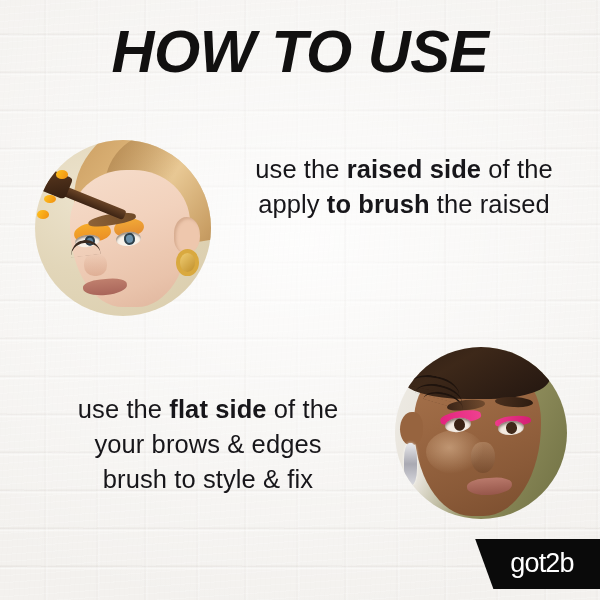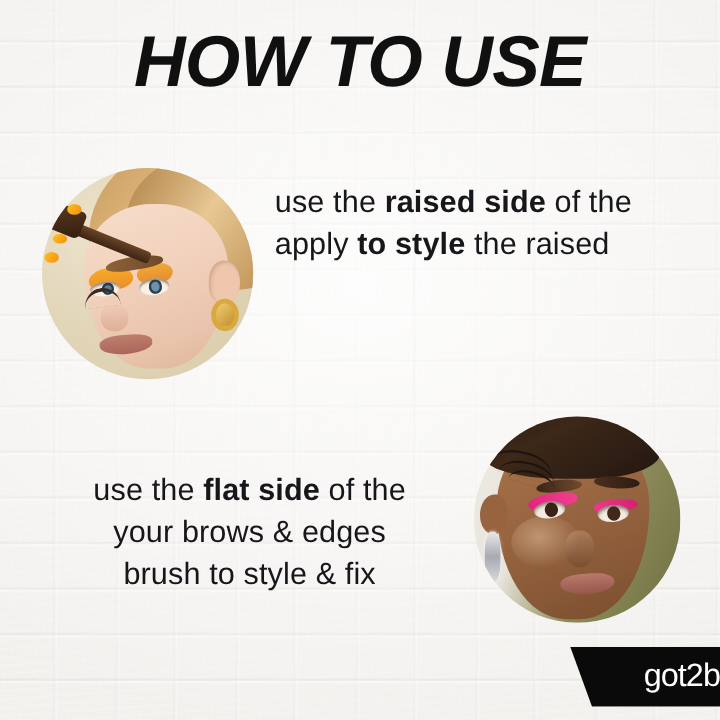--- a/index.html
+++ b/index.html
@@ -303,31 +303,31 @@
     position:absolute;
     color:#17161a;
     font-size:25.5px;
     line-height:35px;
     font-weight:400;
     letter-spacing:0.1px;
     font-family:"Liberation Sans", sans-serif;
   }
   .copy b { font-weight:700; }
 
-  #copy-one  { left:229px; top:152px; width:350px; text-align:left; }
+  #copy-one  { left:229px; top:152px; width:350px; text-align:center; }
   #copy-two  { left:35px;  top:392px; width:346px; text-align:center; }
 
   
   #logo {
     position:absolute;
     left:470px; top:539px;
     width:130px; height:50px;
     background:#0a0a0a;
     clip-path:polygon(4% 0%, 100% 0%, 100% 100%, 18% 100%);
-    display:flex; align-items:center; justify-content:flex-end;
+    display:flex; align-items:center; justify-content:center;
   }
   #logo .mark{
     color:#ffffff;
     font-size:27px;
     font-weight:400;
     letter-spacing:-0.8px;
     font-family:"Liberation Sans", sans-serif;
     padding-left:14px;
     padding-bottom:2px;
   }
@@ -359,21 +359,21 @@
     <div class="p1-earring"></div>
     <div class="p1-brush-handle"></div>
     <div class="p1-brush-head"></div>
     <div class="p1-flower-a"></div>
     <div class="p1-flower-b"></div>
     <div class="p1-flower-c"></div>
   </div>
 
   <div class="copy" id="copy-one">
     <div><span>use the </span><b>raised side</b><span> of the</span></div>
-    <div><span>apply </span><b>to style</b><span> the raised</span></div>
+    <div><span>apply </span><b>to brush</b><span> the raised</span></div>
   </div>
 
   <div class="copy" id="copy-two">
     <div><span>use the </span><b>flat side</b><span> of the</span></div>
     <div>your brows &amp; edges</div>
     <div>brush to style &amp; fix</div>
   </div>
 
   <div class="photo" id="photo-two">
     <div class="p2-bg"></div>

